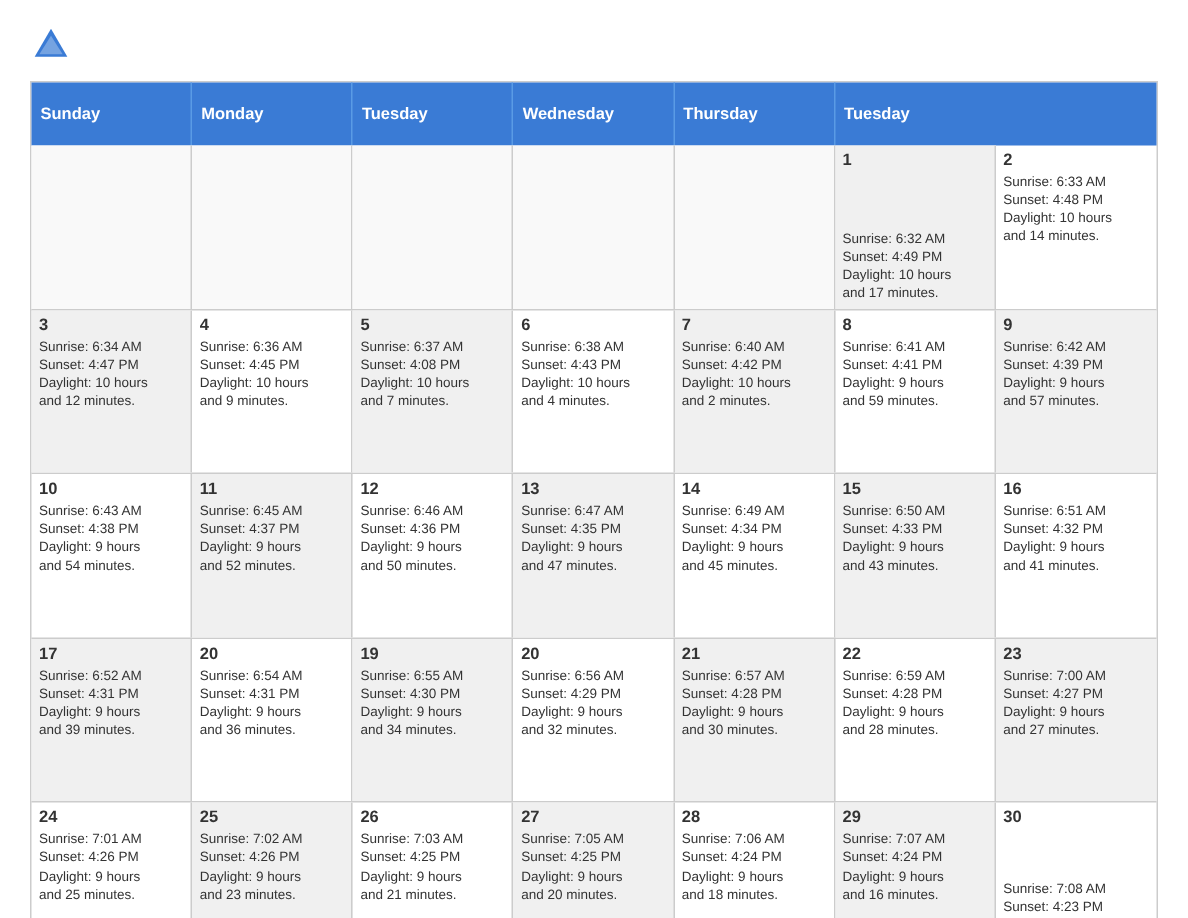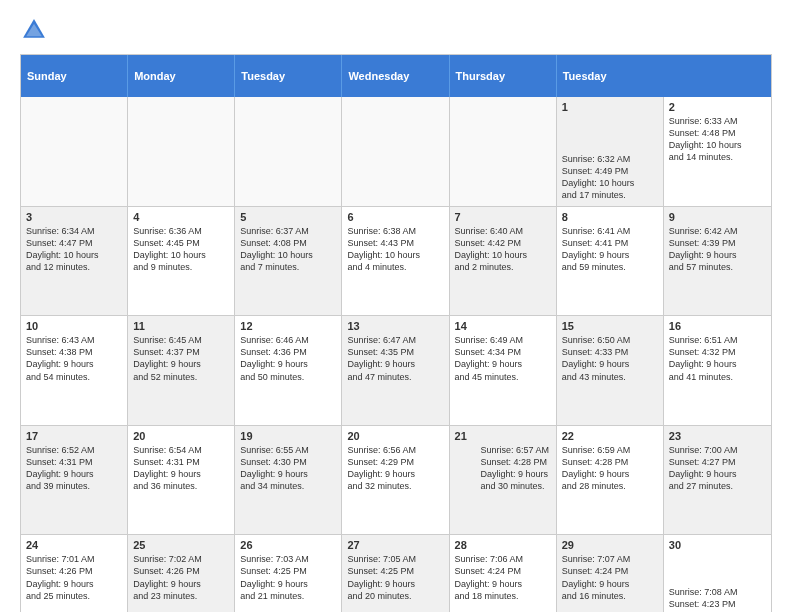--- a/index.html
+++ b/index.html
@@ -286,21 +286,21 @@
           </div>
           <div class="cal-cell">
             <span class="day-num">20</span>
             <div class="cell-text" style="white-space: pre-line;">Sunrise: 6:56 AM
 Sunset: 4:29 PM
 Daylight: 9 hours
 and 32 minutes.</div>
           </div>
           <div class="cal-cell shaded">
             <span class="day-num">21</span>
-            <div class="cell-text" style="white-space: pre-line; margin-left: 26px;">Sunrise: 6:57 AM
+            <div class="cell-text" style="white-space: pre-line;">Sunrise: 6:57 AM
 Sunset: 4:28 PM
 Daylight: 9 hours
 and 30 minutes.</div>
           </div>
           <div class="cal-cell">
             <span class="day-num">22</span>
             <div class="cell-text" style="white-space: pre-line;">Sunrise: 6:59 AM
 Sunset: 4:28 PM
 Daylight: 9 hours
 and 28 minutes.</div>

